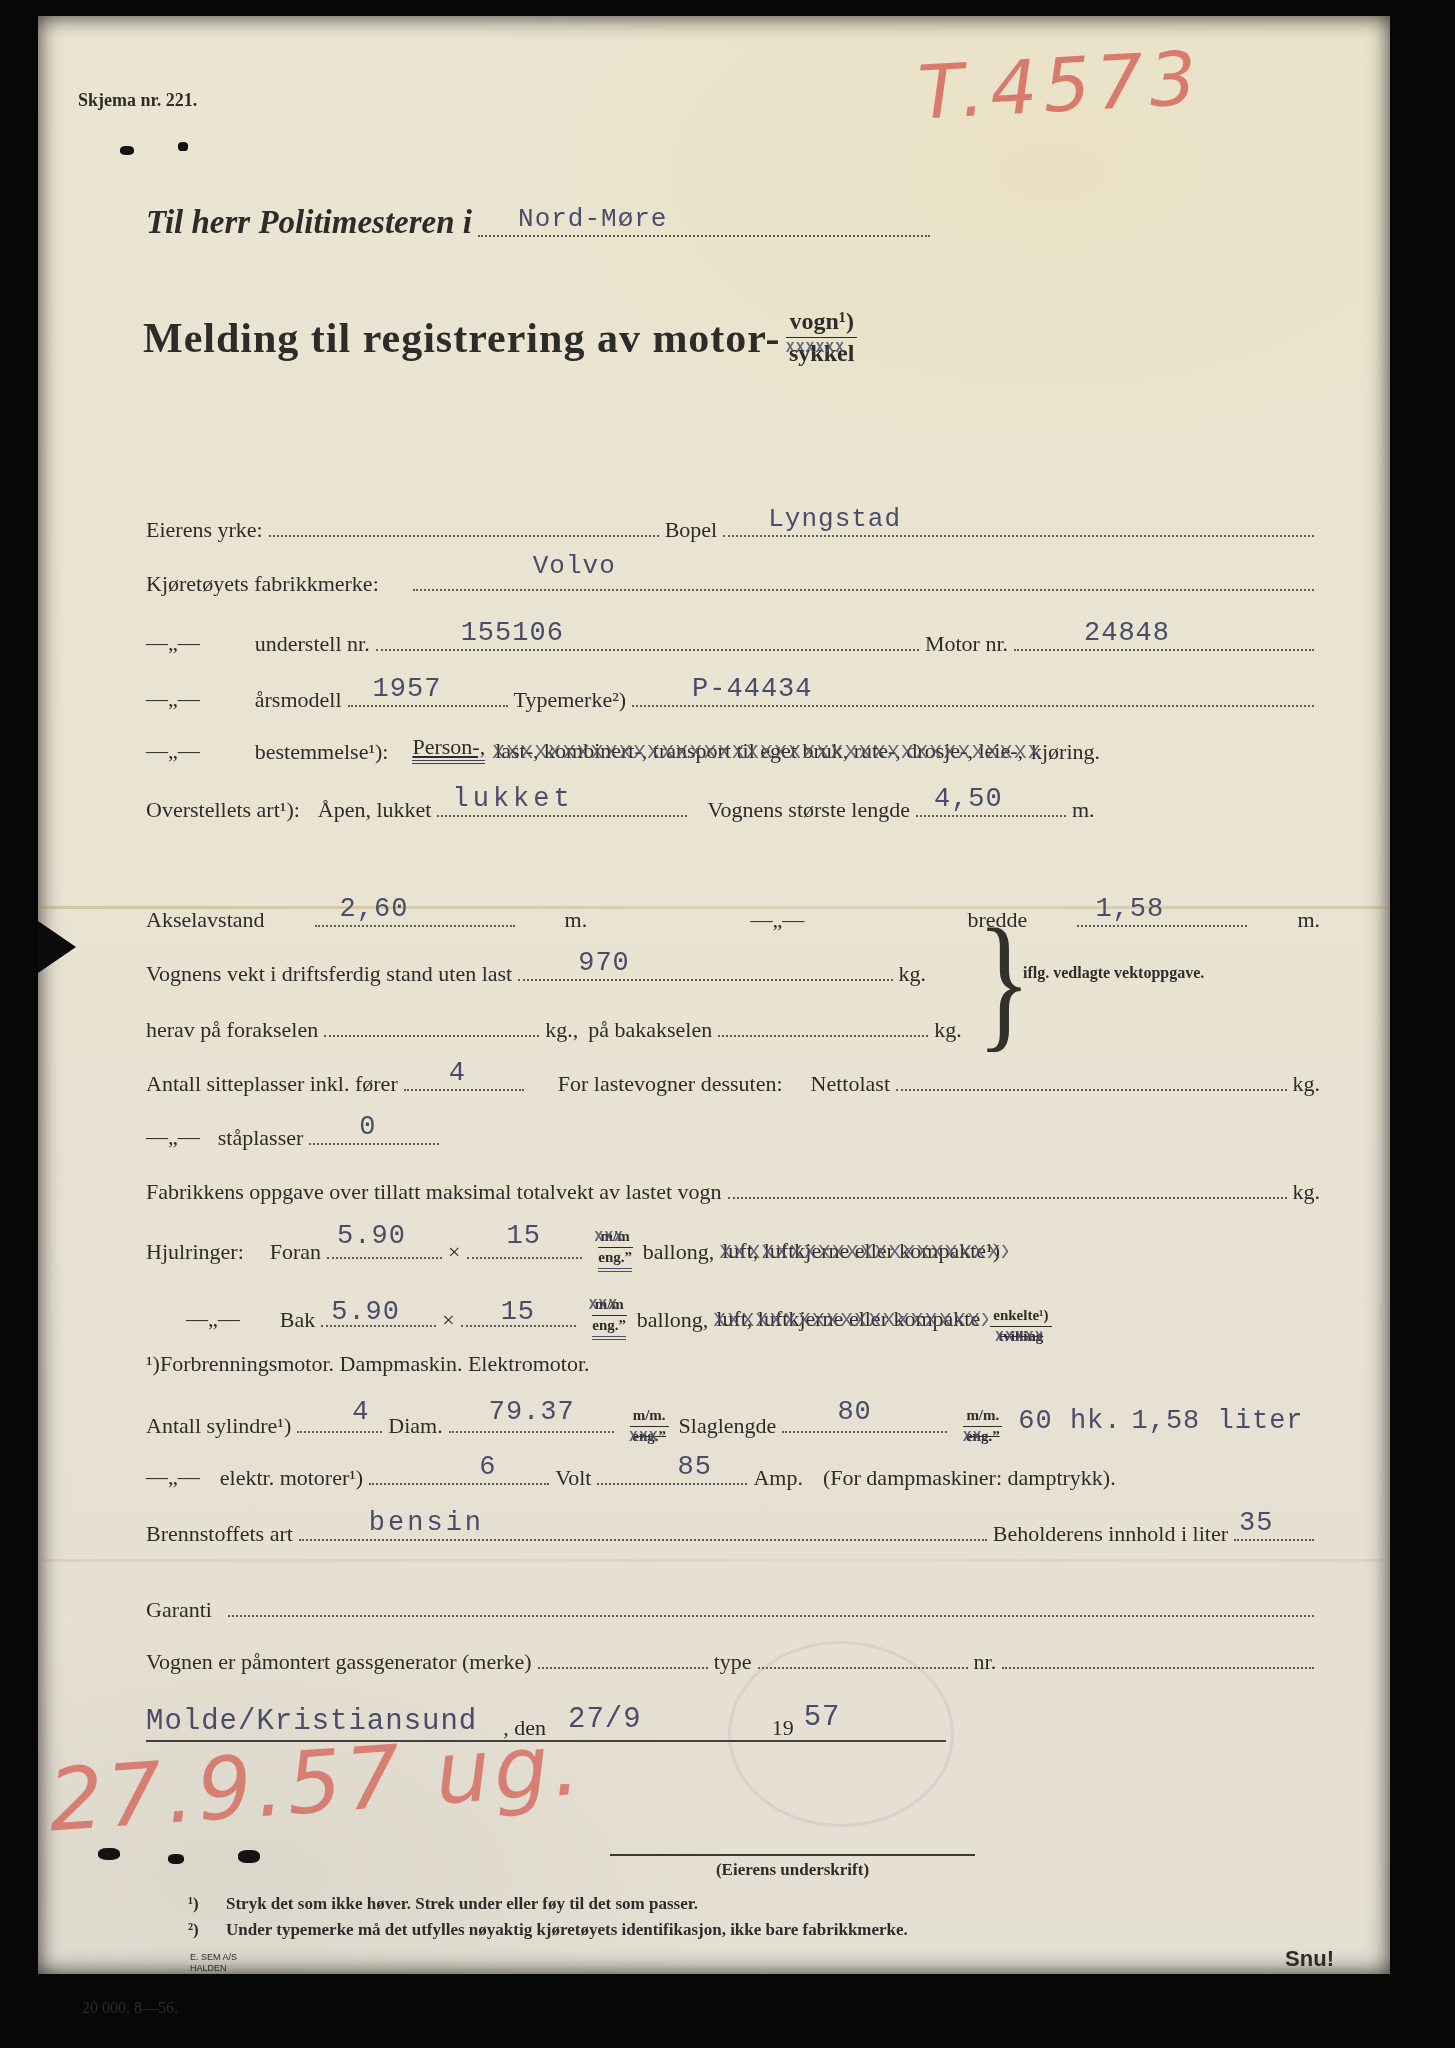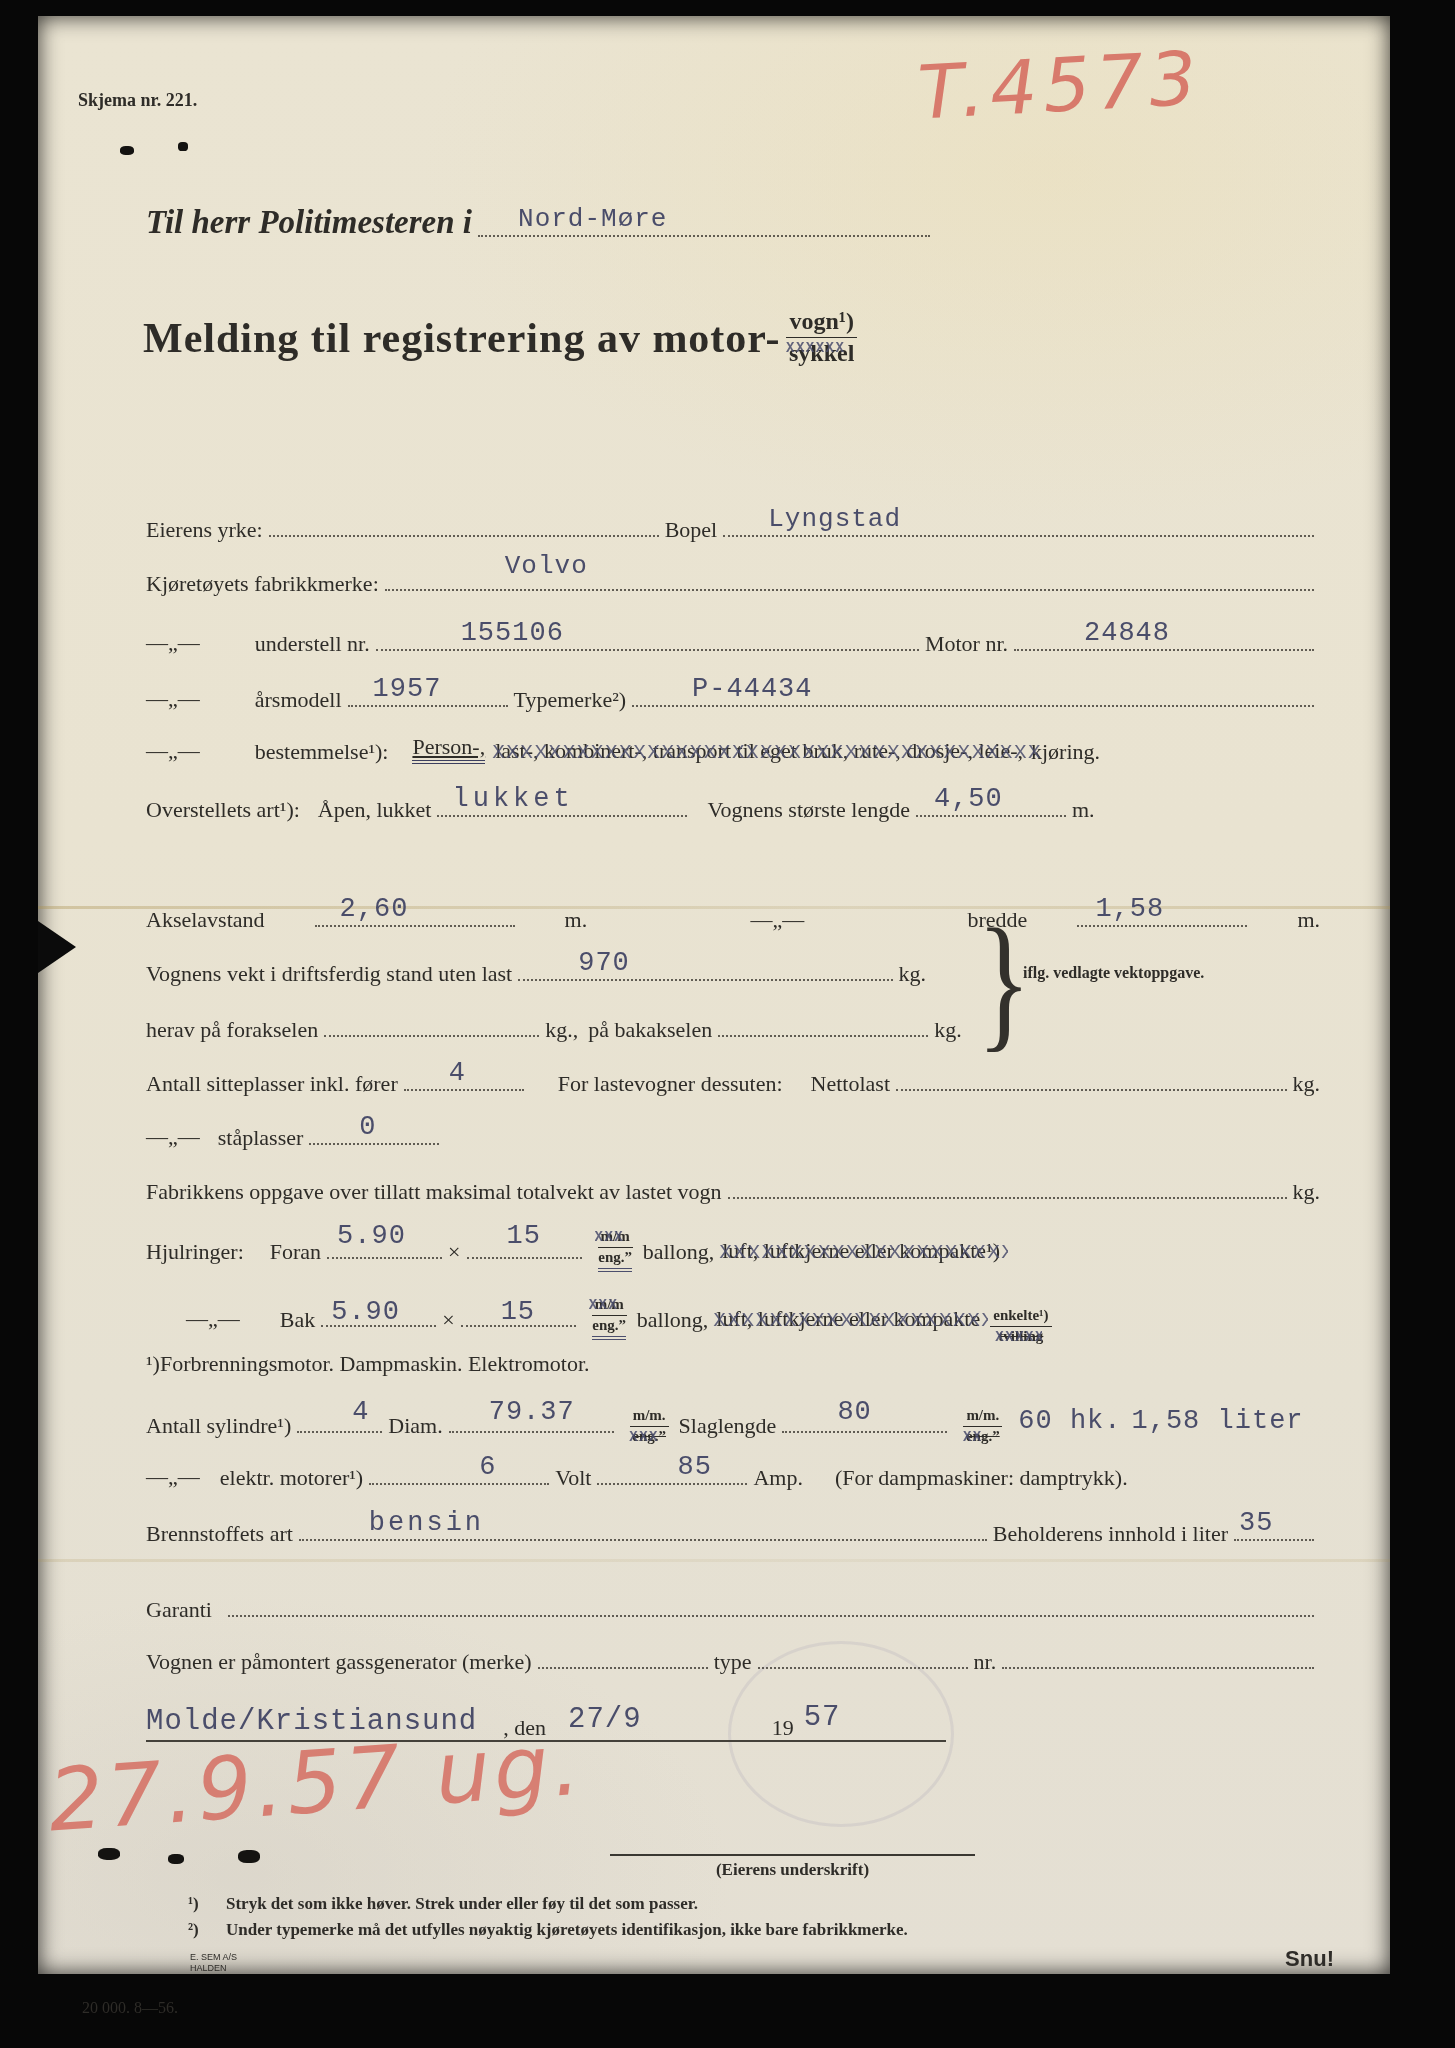--- a/index.html
+++ b/index.html
@@ -77,21 +77,21 @@
 
     <div class="frow" style="top:486px;height:40px;">
       <span class="lbl">Eierens yrke:</span>
       <span class="dots fix" style="width:390px;"></span>
       <span class="lbl">Bopel</span>
       <span class="dots">
         <span class="typed" style="left:45px;font-size:26px;">Lyngstad</span>
       </span>
     </div>
 
-    <div class="frow" style="top:540px;height:40px;">
+    <div class="frow" style="top:540px;height:40px;gap:28px;">
       <span class="lbl">Kjøretøyets fabrikkmerke:</span>
       <span class="dots">
         <span class="typed" style="left:120px;bottom:8px;font-size:26px;">Volvo</span>
       </span>
     </div>
 
     <div class="frow" style="top:596px;height:44px;">
       <span class="ditto">—„—</span>
       <span class="lbl">understell nr.</span>
       <span class="dots">
@@ -294,21 +294,21 @@
       <span class="ditto" style="margin-right:20px;">—„—</span>
       <span class="lbl">elektr. motorer¹)</span>
       <span class="dots fix" style="width:180px;">
         <span class="typed" style="left:110px;font-size:27px;">6</span>
       </span>
       <span class="lbl">Volt</span>
       <span class="dots fix" style="width:150px;">
         <span class="typed" style="left:80px;font-size:27px;">85</span>
       </span>
       <span class="lbl">Amp.</span>
-      <span class="lbl" style="margin-left:32px;">(For dampmaskiner: damptrykk).</span>
+      <span class="lbl" style="margin-left:20px;">(For dampmaskiner: damptrykk).</span>
     </div>
 
     <div class="frow" style="top:1486px;height:44px;">
       <span class="lbl">Brennstoffets art</span>
       <span class="dots">
         <span class="typed" style="left:70px;font-size:27px;letter-spacing:3px;">bensin</span>
       </span>
       <span class="lbl">Beholderens innhold i liter</span>
       <span class="dots fix" style="width:80px;">
         <span class="typed" style="left:5px;font-size:27px;">35</span>

